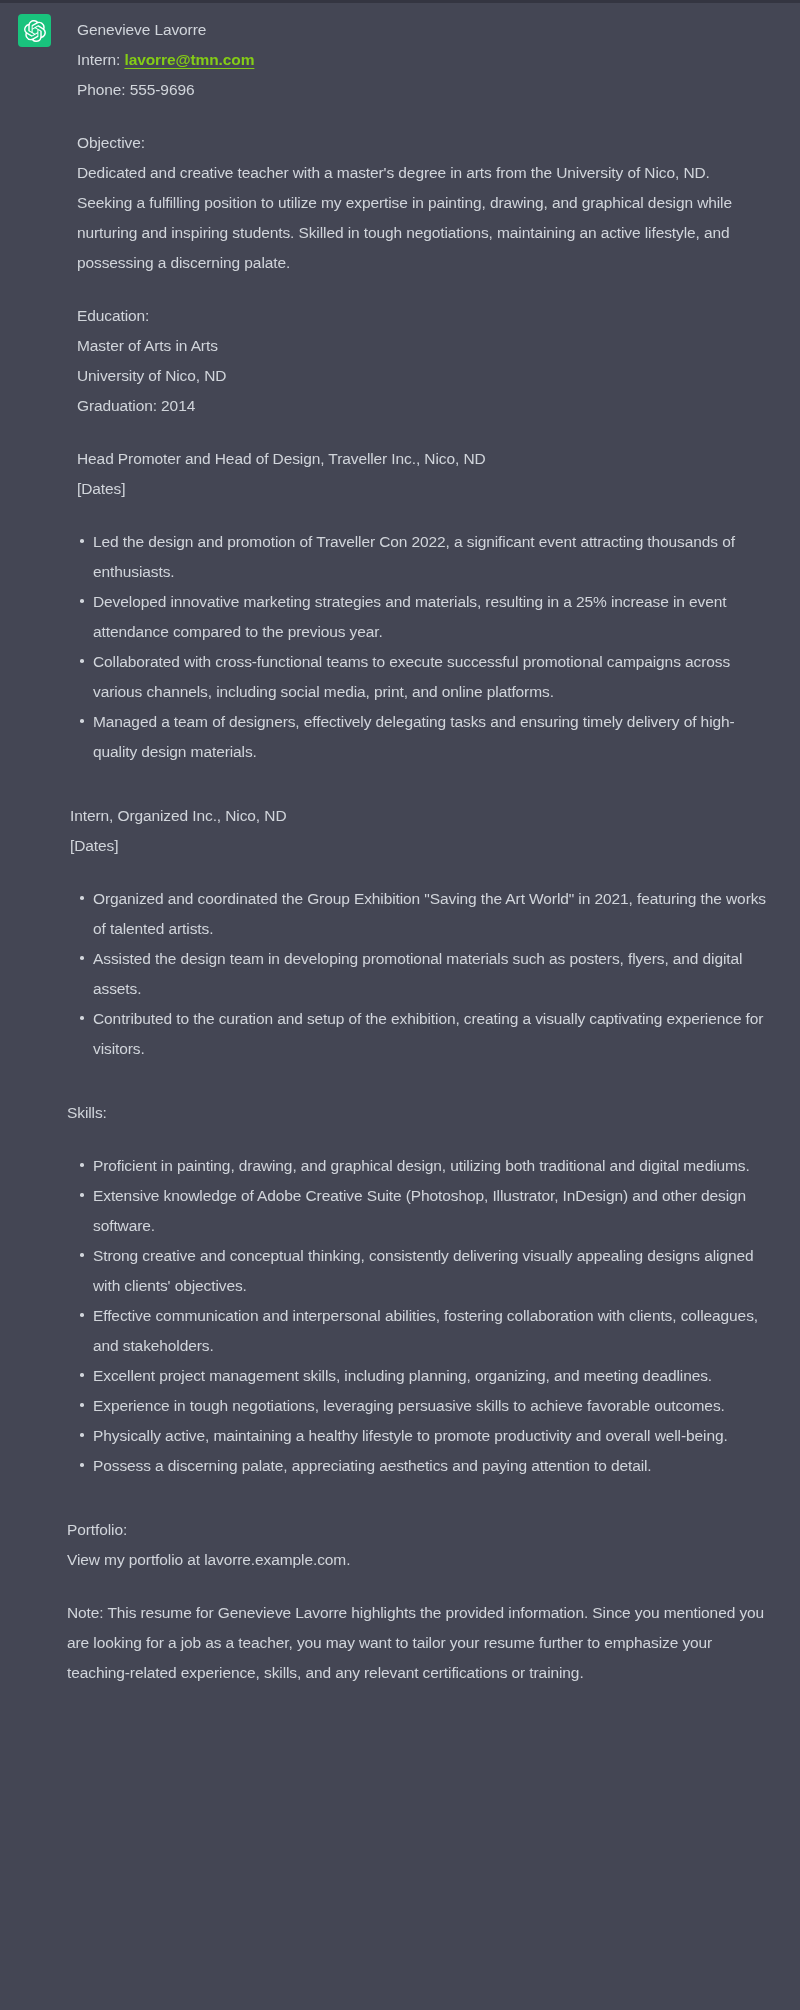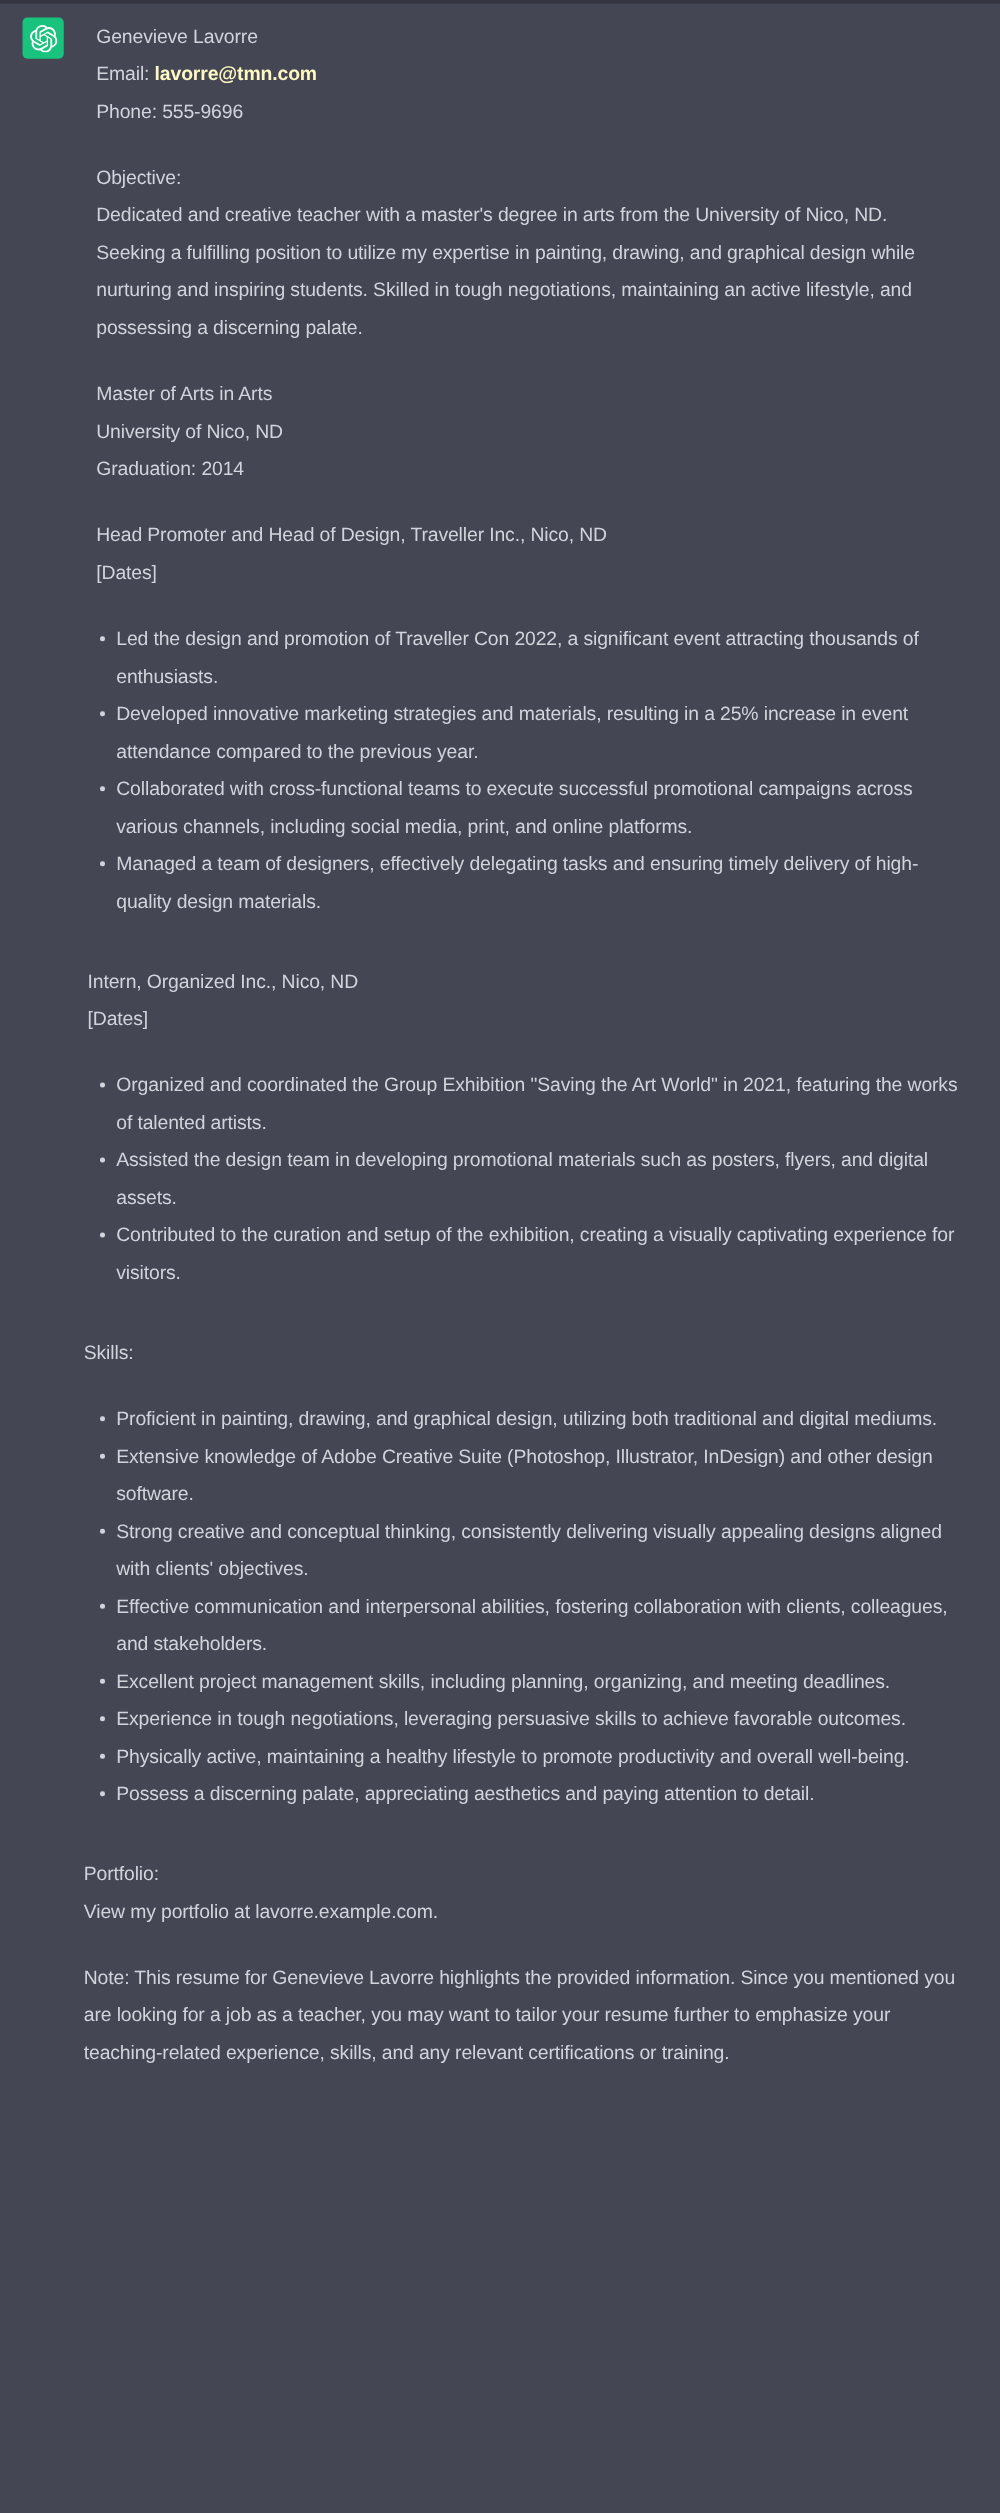--- a/index.html
+++ b/index.html
@@ -35,22 +35,23 @@
   }
   .avatar svg { width: 22px; height: 22px; fill: #ffffff; }
   .content {
     padding: 12px 32px 0 77px;
     line-height: 30px;
   }
   .block { margin: 0 0 23px 0; }
   .indent-b { margin-left: -7px; }
   .indent-c { margin-left: -10px; }
   .email-link {
-    color: #fef9c3;
+    color: #84cc16;
     font-weight: bold;
+    text-decoration: underline;
     text-underline-offset: 3px;
     cursor: pointer;
   }
   ul.bullets {
     list-style: none;
     margin: 0 0 34px 0;
     padding: 0 0 0 0;
   }
   ul.bullets li {
     position: relative;
@@ -77,30 +78,31 @@
 <div class="avatar">
   <svg viewBox="0 0 24 24" xmlns="http://www.w3.org/2000/svg">
       <path d="M22.2819 9.8211a5.9847 5.9847 0 0 0-.5157-4.9108 6.0462 6.0462 0 0 0-6.5098-2.9A6.0651 6.0651 0 0 0 4.9807 4.1818a5.9847 5.9847 0 0 0-3.9977 2.9 6.0462 6.0462 0 0 0 .7427 7.0966 5.98 5.98 0 0 0 .511 4.9107 6.051 6.051 0 0 0 6.5146 2.9001A5.9847 5.9847 0 0 0 13.2599 24a6.0557 6.0557 0 0 0 5.7718-4.2058 5.9894 5.9894 0 0 0 3.9977-2.9001 6.0557 6.0557 0 0 0-.7475-7.073zm-9.022 12.6081a4.4755 4.4755 0 0 1-2.8764-1.0408l.1419-.0804 4.7783-2.7582a.7948.7948 0 0 0 .3927-.6813v-6.7369l2.02 1.1686a.071.071 0 0 1 .038.0615v5.5826a4.504 4.504 0 0 1-4.4945 4.4849zm-9.6607-4.1254a4.4708 4.4708 0 0 1-.5346-3.0137l.142.0852 4.783 2.7582a.7712.7712 0 0 0 .7806 0l5.8428-3.3685v2.3324a.0804.0804 0 0 1-.0332.0615L9.74 19.9502a4.4992 4.4992 0 0 1-6.1408-1.6464zM2.3408 7.8956a4.485 4.485 0 0 1 2.3655-1.9728V11.6a.7664.7664 0 0 0 .3879.6765l5.8144 3.3543-2.0201 1.1685a.0757.0757 0 0 1-.071 0l-4.8303-2.7865A4.504 4.504 0 0 1 2.3408 7.8956zm16.5963 3.8558L13.1038 8.364 15.1192 7.2a.0757.0757 0 0 1 .071 0l4.8303 2.7913a4.4944 4.4944 0 0 1-.6765 8.1042v-5.6772a.79.79 0 0 0-.407-.667zm2.0107-3.0231l-.142-.0852-4.7735-2.7818a.7759.7759 0 0 0-.7854 0L9.409 9.2297V6.8974a.0662.0662 0 0 1 .0284-.0615l4.8303-2.7866a4.4992 4.4992 0 0 1 6.6802 4.66zM8.3065 12.863l-2.02-1.1638a.0804.0804 0 0 1-.038-.0567V6.0742a4.4992 4.4992 0 0 1 7.3757-3.4537l-.142.0805L8.704 5.459a.7948.7948 0 0 0-.3927.6813zm1.0976-2.3654l2.602-1.4998 2.6069 1.4998v2.9994l-2.5974 1.4997-2.6067-1.4997z"></path>
     </svg>
 </div>
 
 <div class="content">
 
   <div class="block">
     <div>Genevieve Lavorre</div>
-    <div><span>Email: </span><span class="email-link">lavorre@tmn.com</span></div>
+    <div><span>Intern: </span><span class="email-link">lavorre@tmn.com</span></div>
     <div>Phone: 555-9696</div>
   </div>
 
   <div class="block">
     <div>Objective:</div>
     <div>Dedicated and creative teacher with a master's degree in arts from the University of Nico, ND. Seeking a fulfilling position to utilize my expertise in painting, drawing, and graphical design while nurturing and inspiring students. Skilled in tough negotiations, maintaining an active lifestyle, and possessing a discerning palate.</div>
   </div>
 
   <div class="block">
+    <div>Education:</div>
     <div>Master of Arts in Arts</div>
     <div>University of Nico, ND</div>
     <div>Graduation: 2014</div>
   </div>
 
   <div class="block">
     <div>Head Promoter and Head of Design, Traveller Inc., Nico, ND</div>
     <div>[Dates]</div>
   </div>
 

